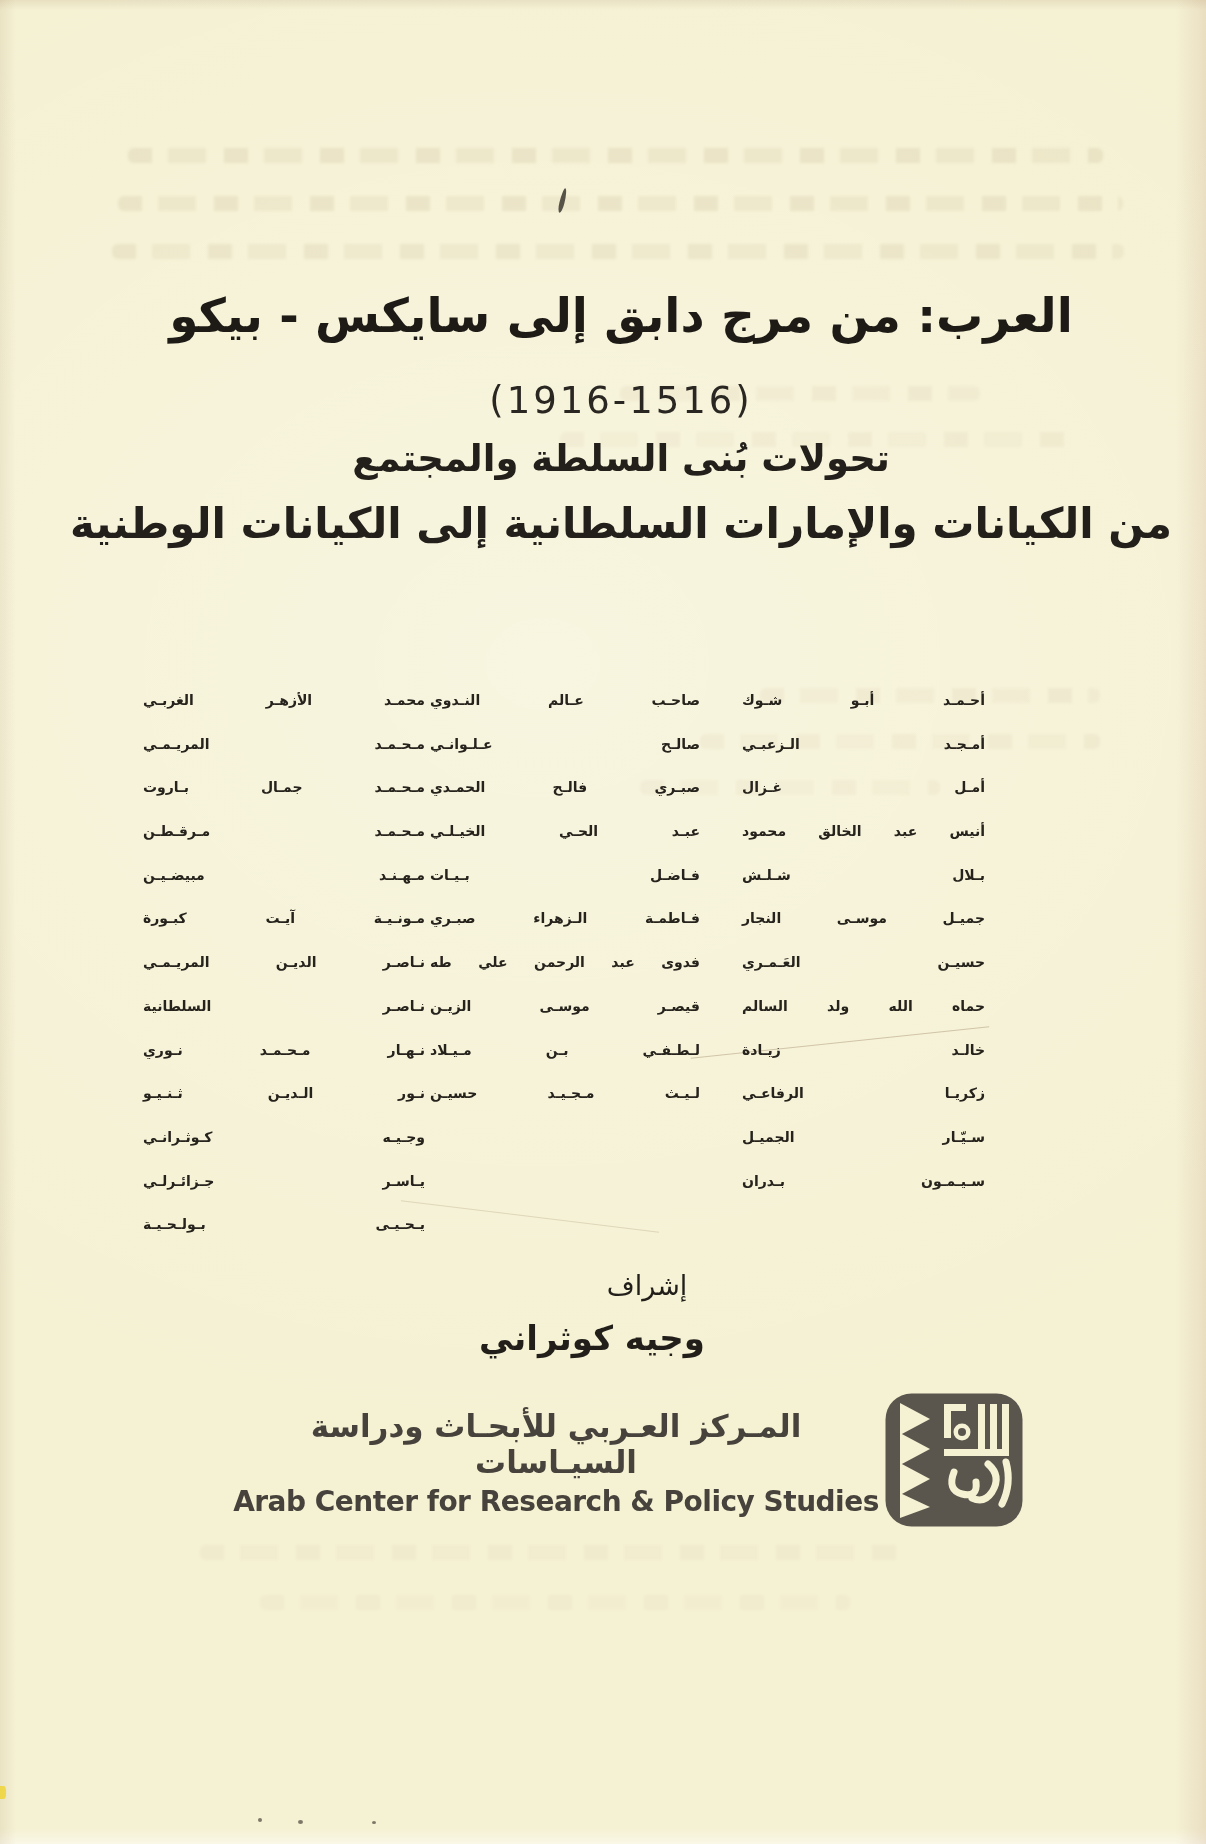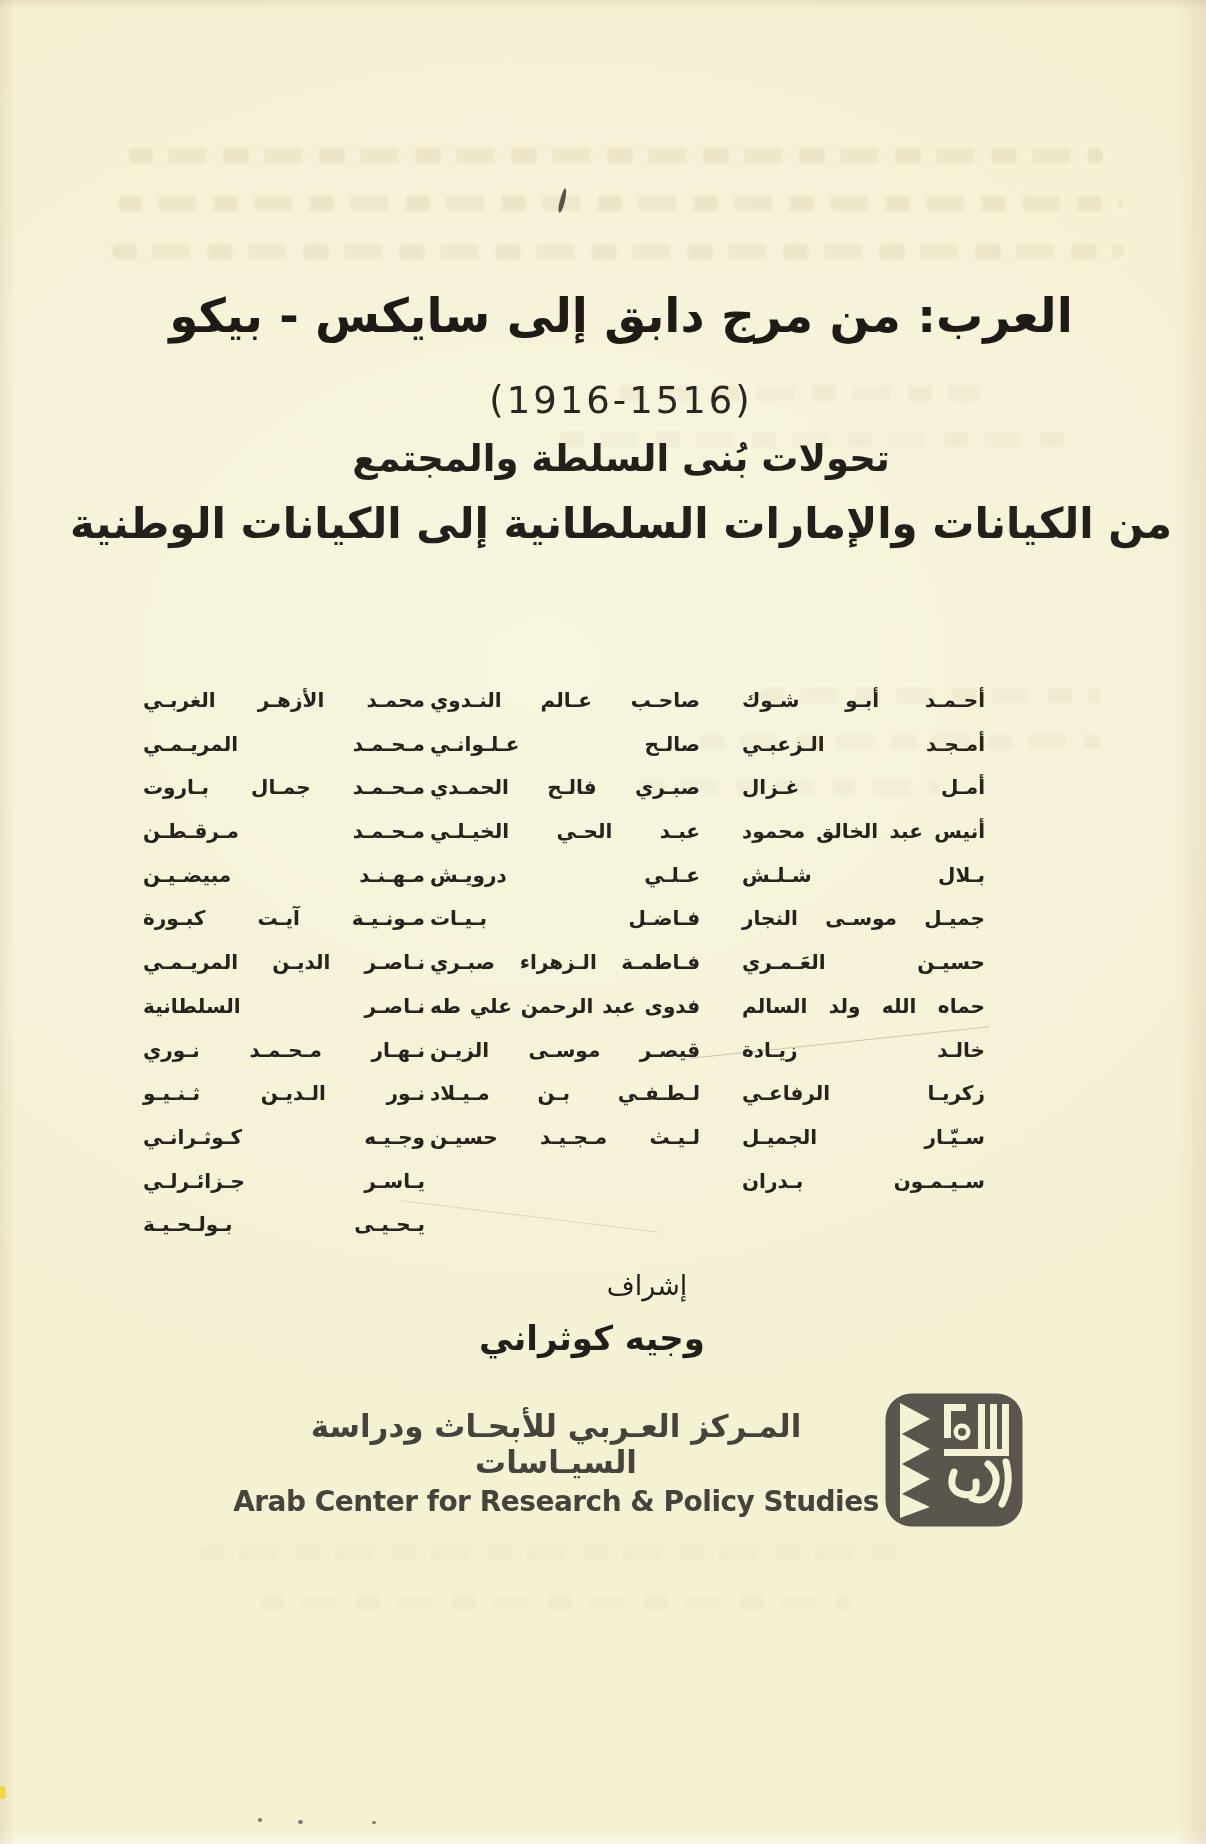--- a/index.html
+++ b/index.html
@@ -25,21 +25,21 @@
   .years{top:379px;font-size:37px;color:#2a2722;letter-spacing:3px;}
   .sub1{top:437px;font-size:37px;font-weight:bold;color:#23201b;}
   .sub2{top:499px;font-size:42px;font-weight:bold;color:#23201b;}
 
   .col{position:absolute;top:679px;direction:rtl;}
   .col-right{left:742px;width:243px;}
   .col-middle{left:430px;width:270px;}
   .col-left{left:143px;width:282px;}
   .cell{
     height:43.7px;line-height:43.7px;
-    font-size:20px;font-weight:bold;color:#26221c;
+    font-size:14px;font-weight:bold;color:#26221c;
     white-space:nowrap;
     text-align:justify;text-align-last:justify;
     direction:rtl;
   }
 
   .sup-label{top:1270px;left:647px;transform:translateX(-50%);font-size:27px;direction:rtl;}
   .sup-name{top:1318px;left:592px;transform:translateX(-50%);font-size:34px;font-weight:bold;direction:rtl;}
 
   .publisher{top:1408px;left:228px;width:656px;text-align:center;}
   .pub-ar{font-size:31px;font-weight:bold;color:#47433c;direction:rtl;}
@@ -105,21 +105,20 @@
     <div class="cell">زكريـا الرفاعـي</div>
     <div class="cell">سـيّـار الجميـل</div>
     <div class="cell">سـيـمـون بـدران</div>
   </div>
 
   <div class="col col-middle">
     <div class="cell">صاحـب عـالم النـدوي</div>
     <div class="cell">صالـح عـلـوانـي</div>
     <div class="cell">صبـري فالـح الحمـدي</div>
     <div class="cell">عبـد الحـي الخيـلـي</div>
-    <div class="cell">عـلـي درويـش</div>
     <div class="cell">فـاضـل بـيـات</div>
     <div class="cell">فـاطمـة الـزهراء صبـري</div>
     <div class="cell">فدوى عبد الرحمن علي طه</div>
     <div class="cell">قيصـر موسـى الزيـن</div>
     <div class="cell">لـطـفـي بـن مـيـلاد</div>
     <div class="cell">لـيـث مـجـيـد حسيـن</div>
   </div>
 
   <div class="col col-left">
     <div class="cell">محمـد الأزهـر الغربـي</div>

